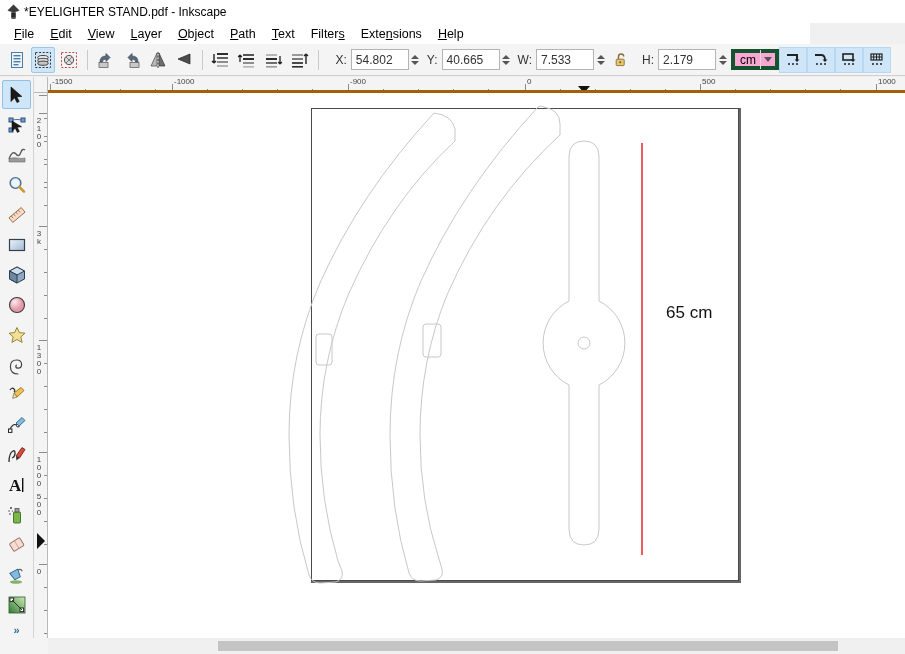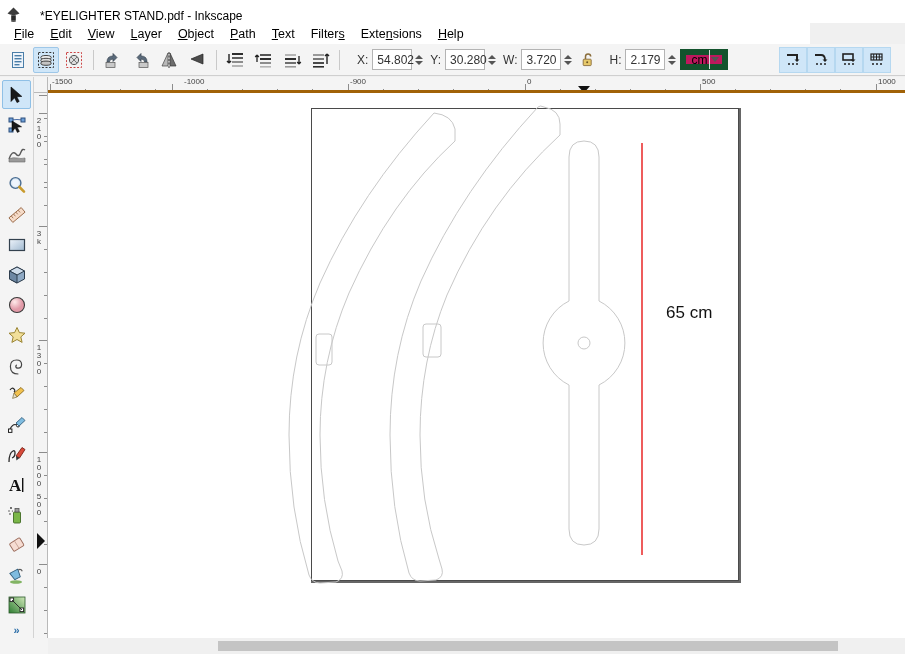--- a/index.html
+++ b/index.html
@@ -11,21 +11,21 @@
     font-family: "Liberation Sans", sans-serif;
     font-size: 12px;
     color: #000;
   }
   #app { position: relative; width: 905px; height: 654px; background: #f0f0f0; }
 
   
   .titlebar {
     position: absolute; left: 0; top: 0; width: 905px; height: 23px;
     background: #ffffff;
-    display: flex; align-items: flex-end; gap: 18px;
+    display: flex; align-items: center; gap: 2px;
     padding-left: 5px;
   }
   .titlebar .title-text { font-size: 12px; color: #000; white-space: nowrap; }
   .ink-logo { width: 17px; height: 17px; position: relative; flex: none; }
 
   
   .menubar {
     position: absolute; left: 0; top: 23px; width: 810px; height: 21px;
     background: #ffffff;
     display: flex; align-items: center; padding-left: 6px;
@@ -50,35 +50,35 @@
     background: transparent;
   }
   .cbtn.active { background: #cfe6f8; border-color: #9ec7e8; }
   .sep { width: 1px; height: 20px; background: #c9c9c9; margin: 0 5px; flex: none; }
 
   
   .coordgrp { display: flex; align-items: center; gap: 0px; margin-left: 6px; }
   .coordgrp .lbl { font-size: 12px; color: #333; margin: 0 4px 0 6px; }
   .numfield {
     position: relative; display: flex; align-items: center;
-    height: 21px; width: 40px;
+    height: 21px; width: 58px;
     border: 1px solid #b4b4b4; background: #fff;
     padding: 0 4px; font-size: 12px; color: #333;
   }
   .spin {
     width: 11px; height: 21px; margin-left: 1px;
     display: flex; flex-direction: column; justify-content: center; align-items: center;
     gap: 2px;
   }
   .spin i { display:block; width:0; height:0; border-left: 4px solid transparent; border-right: 4px solid transparent; }
   .spin i.up { border-bottom: 4px solid #555; }
   .spin i.dn { border-top: 4px solid #555; }
   .lockbtn { width: 20px; height: 22px; display:flex; align-items:center; justify-content:center; margin: 0 5px; }
   .unitsel {
-    height: 21px; width: 48px; border: 6px solid #14532d; background: #be185d;
+    height: 21px; width: 48px; border: 4px solid #14532d; background: #f9a8d4;
     display: flex; align-items: center; justify-content: space-between;
     font-size: 12px; padding: 0 3px 0 5px; margin-left: 3px;
   }
   .unitsel .arrow { width:0;height:0;border-left:4px solid transparent;border-right:4px solid transparent;border-top:5px solid #555; }
   .unitsel .divl { width:1px; height:19px; background:#dcdcdc; }
 
   .trbtns { display:flex; align-items:center; margin-left: auto; padding-right: 10px; }
   .trbtn { width: 28px; height: 26px; background: #cfe6f8; border: 1px solid #b6d8f0;
            display:flex; align-items:center; justify-content:center; }
 
@@ -273,30 +273,30 @@
       <div class="numfield">
         <span>54.802</span>
       </div>
       <span class="spin">
           <i class="up"></i>
           <i class="dn"></i>
         </span>
 
       <span class="lbl">Y:</span>
       <div class="numfield">
-        <span>30.280</span>
+        <span>40.665</span>
       </div>
       <span class="spin">
           <i class="up"></i>
           <i class="dn"></i>
         </span>
 
       <span class="lbl">W:</span>
       <div class="numfield">
-        <span>3.720</span>
+        <span>7.533</span>
       </div>
       <span class="spin">
           <i class="up"></i>
           <i class="dn"></i>
         </span>
 
       <span class="lockbtn">
         <svg width="15" height="16" viewBox="0 0 15 16">
           <path d="M4.5 7 L4.5 4.6 a2.6 2.6 0 0 1 5.2 0" fill="none" stroke="#8a6d3b" stroke-width="1.5"></path>
           <rect x="2.2" y="7.2" width="8" height="6.4" rx="0.8" fill="#e6c86a" stroke="#8a6d3b" stroke-width="0.9"></rect>
@@ -506,21 +506,21 @@
       <g stroke="#8c8c8c" stroke-width="1">
         <path d="M2.5 7 L2.5 16 M37.5 12 L37.5 16 M72.5 12 L72.5 16 M107.5 12 L107.5 16
                  M124.5 7 L124.5 16 M159.5 12 L159.5 16 M194.5 12 L194.5 16 M229.5 12 L229.5 16 M264.5 12 L264.5 16
                  M300.5 7 L300.5 16 M335.5 12 L335.5 16 M370.5 12 L370.5 16 M405.5 12 L405.5 16 M440.5 12 L440.5 16
                  M477.5 7 L477.5 16 M512.5 12 L512.5 16 M547.5 12 L547.5 16 M582.5 12 L582.5 16 M617.5 12 L617.5 16
                  M652.5 7 L652.5 16 M687.5 12 L687.5 16 M722.5 12 L722.5 16 M757.5 12 L757.5 16 M792.5 12 L792.5 16
                  M828.5 7 L828.5 16"></path>
       </g>
     </svg>
     <span class="rlabel" style="left:4px">-1500</span>
-    <span class="rlabel" style="left:136px">-1000</span>
+    <span class="rlabel" style="left:126px">-1000</span>
     <span class="rlabel" style="left:302px">-900</span>
     <span class="rlabel" style="left:479px">0</span>
     <span class="rlabel" style="left:654px">500</span>
     <span class="rlabel" style="left:830px">1000</span>
     <svg style="position:absolute;left:0;top:0" width="857" height="16">
       <path d="M530 9 L542 9 L536 16 Z" fill="#111"></path>
     </svg>
   </div>
 
   <div class="hruler" style="left:48px;top:77px;pointer-events:none;background:transparent;border:none">

